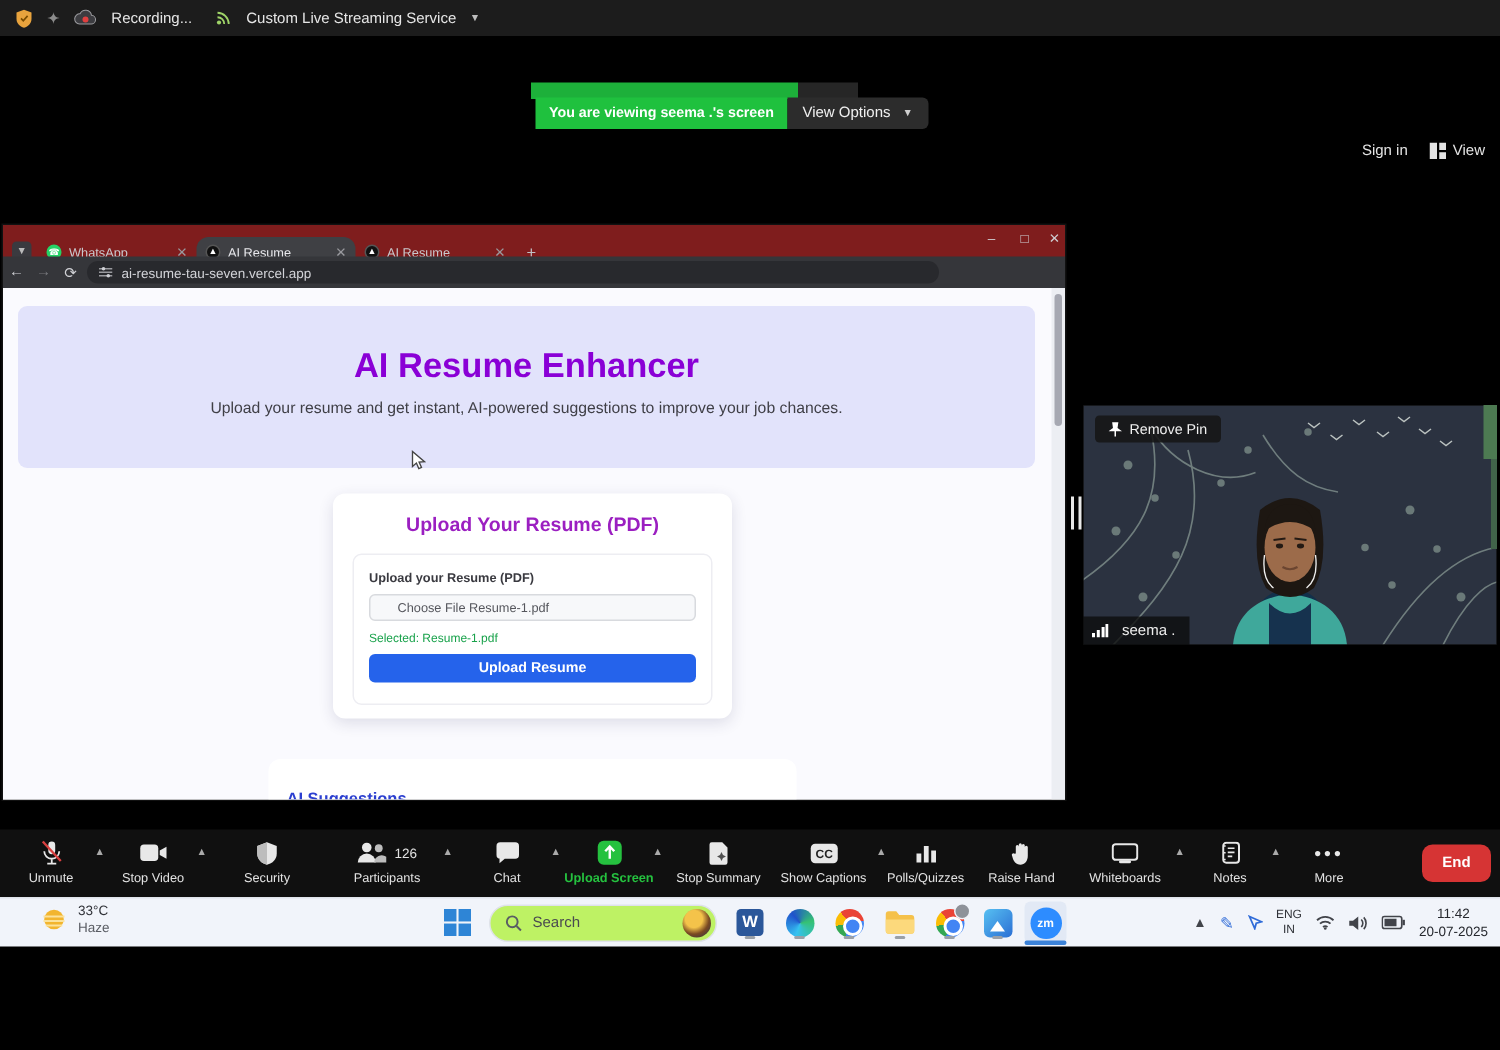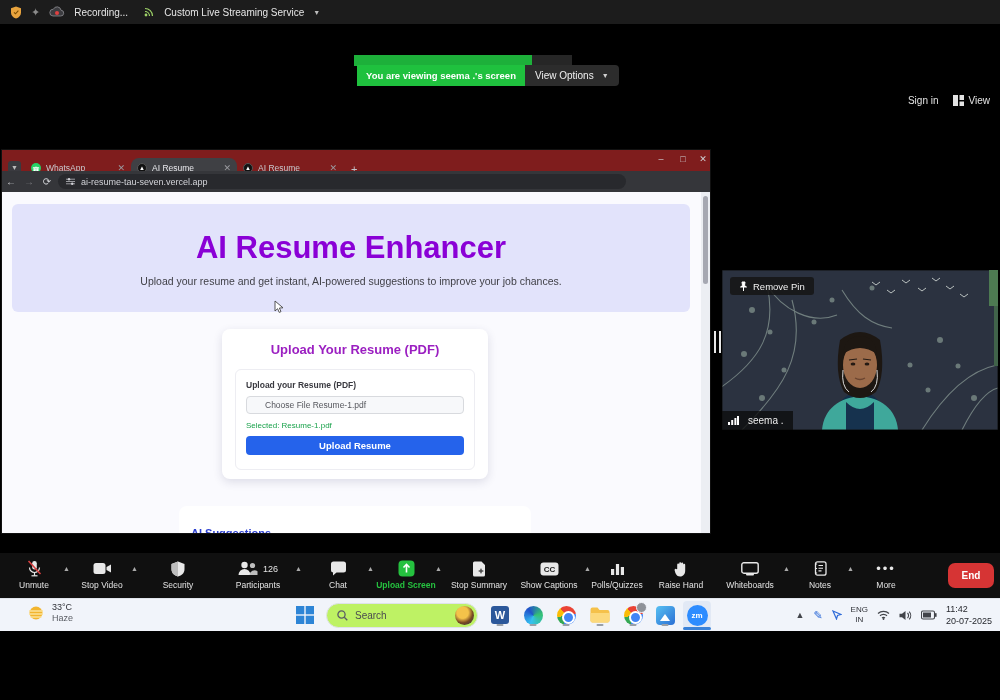--- a/index.html
+++ b/index.html
@@ -65,21 +65,21 @@
   .star { color:#c6c7cb; font-size:10px; }
   .avatar { width:12px; height:12px; border-radius:50%; background:#8d8ce0;
     border:1px solid #aeadf0; }
   .dots3 { color:#c6c7cb; font-size:10px; letter-spacing:0; }
 
   
   #pagecontent { position:absolute; left:0; top:42px; width:708px; height:341px;
     background:#fafafe; overflow:hidden; }
   #hero { position:absolute; left:10px; top:12px; width:678px; height:108px;
     background:#e2e3fb; border-radius:6px; text-align:center; }
-  #hero h1 { margin-top:26px; font-size:31px; font-weight:bold; color:#8a00d6; }
+  #hero h1 { margin-top:26px; font-size:23px; font-weight:bold; color:#8a00d6; }
   #hero p { margin:8px auto 0; width:430px; font-size:10.5px; color:#3f3f46; line-height:1.45; }
   #upcard { position:absolute; left:220px; top:137px; width:266px; height:150px;
     background:#fff; border-radius:8px; box-shadow:0 3px 10px rgba(40,40,90,.14); }
   #upcard .ct { text-align:center; padding-top:13px; font-size:13px; font-weight:bold; color:#9b1fc1; }
   #upinner { position:absolute; left:13px; right:13px; top:40px; bottom:9px;
     border:1px solid #ededf2; border-radius:6px; padding:10px 10px 0; }
   #upinner .lbl { font-size:8.5px; color:#3a3a40; font-weight:bold; }
   #fileinput { margin-top:6px; height:18px; border:1px solid #d8dade; border-radius:4px;
     background:#f7f8fa; font-size:8.5px; color:#55565c; line-height:16px; padding-left:18px; }
   #selected { margin-top:7px; font-size:8px; color:#19a24b; }
@@ -155,21 +155,21 @@
     background:linear-gradient(135deg,#57c0f2,#2b6fd4); position:relative; }
   .ic-photos::after { content:""; position:absolute; left:4px; top:8px; width:0; height:0;
     border-left:5px solid transparent; border-right:5px solid transparent;
     border-bottom:7px solid #fff; }
   .ic-zm { width:21px; height:21px; border-radius:50%; background:#2d8cff; color:#fff;
     font-size:8px; font-weight:bold; display:flex; align-items:center; justify-content:center; }
   #tray { position:absolute; right:8px; top:0; height:32px; display:flex; align-items:center;
     gap:9px; }
   #tray .chev { font-size:9px; color:#42444a; }
   .lang { font-size:8px; color:#303238; text-align:center; line-height:1.3; }
-  .clock { font-size:9px; color:#26282e; text-align:left; line-height:1.35; }
+  .clock { font-size:9px; color:#26282e; text-align:center; line-height:1.35; }
   .penblue { color:#2f6bd8; font-size:11px; }
 </style>
 </head>
 <body>
 
 <div id="stage">
 
   <div id="titlebar" class="abs">
     <div class="zm-logo">zm</div>
     <div class="t">Zoom Meeting</div>

